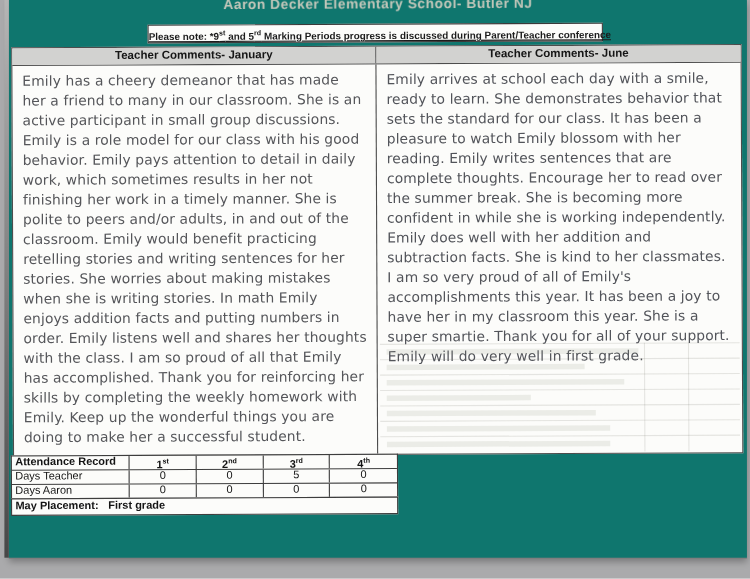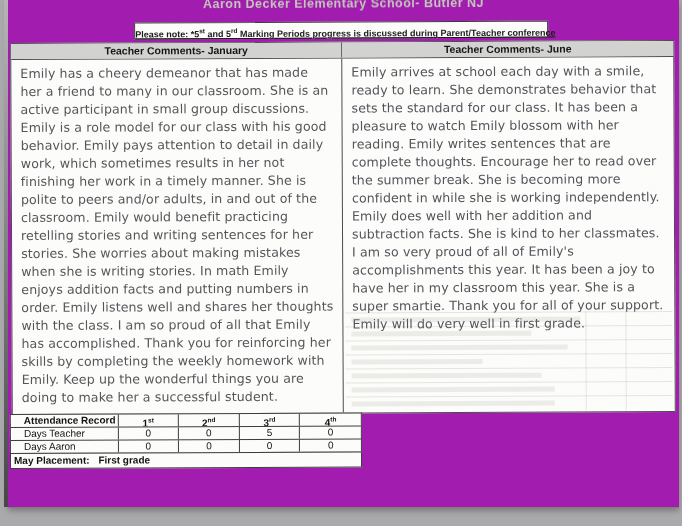--- a/index.html
+++ b/index.html
@@ -10,21 +10,21 @@
     font-family:"Liberation Sans", sans-serif;
     overflow:hidden;
   }
   .edge-left {
     position:absolute; left:4px; top:0; width:4px; height:507px;
     background:linear-gradient(#b5b5b5, #7a7a7a 55%, #474747);
     z-index:6;
   }
   .paper {
     position:absolute; left:8px; top:0; width:671px; height:507px;
-    background:#a21caf;
+    background:#0f766e;
     box-shadow:0 1px 0 #7e7e7e, 0 4px 6px rgba(0,0,0,.28);
     z-index:2;
   }
   .paper-content {
     position:absolute; inset:0;
     transform:rotate(-0.25deg);
     transform-origin:top left;
   }
   
   .school-header {
@@ -98,21 +98,21 @@
   
   .attendance {
     position:absolute; left:0; top:414px; width:352px;
     border:1px solid #3d3d3d; border-bottom:none;
     background:#fcfcfa;
     font-size:10px; color:#141414;
   }
   .att-row { display:flex; border-bottom:1px solid #3d3d3d; height:13px; line-height:12px; }
   .att-cell { border-right:1px solid #3d3d3d; overflow:hidden; }
   .att-cell:last-child { border-right:none; }
-  .att-label { width:112px; padding-left:13px; }
+  .att-label { width:112px; padding-left:3px; }
   .att-val { width:63.5px; text-align:center; }
   .att-head { font-weight:bold; }
   .attendance sup { font-size:6.5px; }
   
   .placement {
     position:absolute; left:0; top:453px; width:352px; height:16px;
     border:1px solid #3d3d3d;
     background:#fcfcfa;
     font-size:10px; font-weight:bold; color:#141414;
     line-height:14px; padding-left:3px;
@@ -123,21 +123,21 @@
 <body>
 
 <div class="edge-left"></div>
 
 <div class="paper">
   <div class="paper-content">
 
     <div class="school-header">Aaron Decker Elementary School- Butler NJ</div>
 
     <div class="note-box">
-      <span class="note-underline"><span>Please note: *5</span><sup>st</sup><span> and 5</span><sup>rd</sup><span> Marking Periods progress is discussed during Parent/Teacher conference</span></span>
+      <span class="note-underline"><span>Please note: *9</span><sup>st</sup><span> and 5</span><sup>rd</sup><span> Marking Periods progress is discussed during Parent/Teacher conference</span></span>
     </div>
 
     <div class="comments-table">
       <div class="comments-header-row">
         <div class="comments-header-cell jan">Teacher Comments- January</div>
         <div class="comments-header-cell jun">Teacher Comments- June</div>
       </div>
       <div class="comments-body-row">
         <div class="comments-cell jan">
           <div class="comment-text">Emily has a cheery demeanor that has made her a friend to many in our classroom. She is an active participant in small group discussions. Emily is a role model for our class with his good behavior. Emily pays attention to detail in daily work, which sometimes results in her not finishing her work in a timely manner. She is polite to peers and/or adults, in and out of the classroom.  Emily would benefit practicing retelling stories and writing sentences for her stories. She worries about making mistakes when she is writing stories. In math Emily enjoys addition facts and putting numbers in order.  Emily listens well and shares her thoughts with the class. I am so proud of all that Emily has accomplished. Thank you for reinforcing her skills by completing the weekly homework with Emily. Keep up the wonderful things you are doing to make her a successful student.</div>

